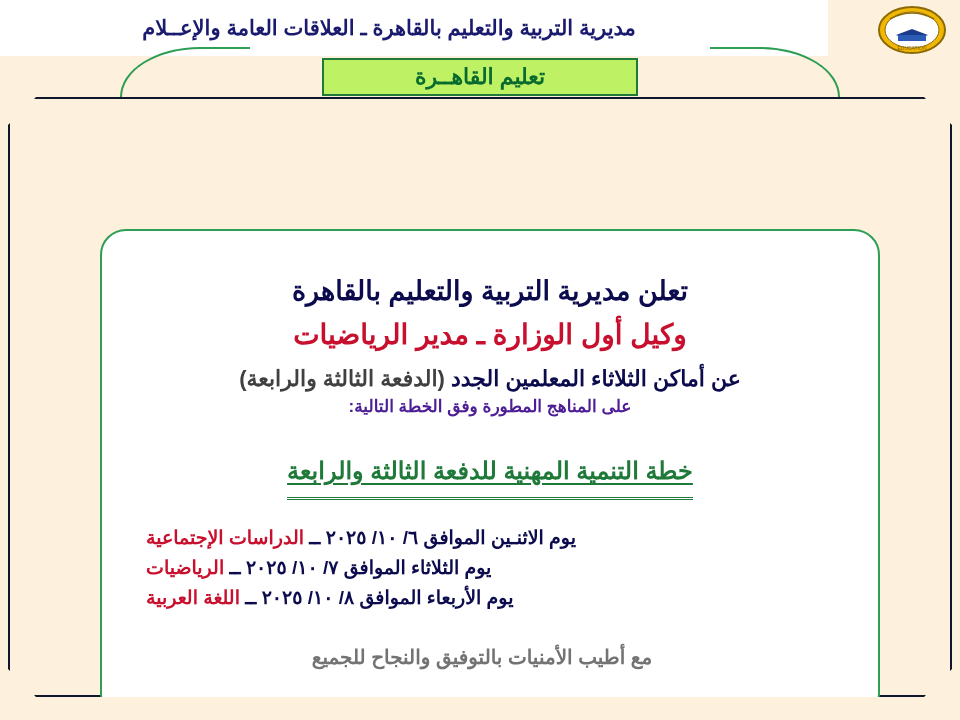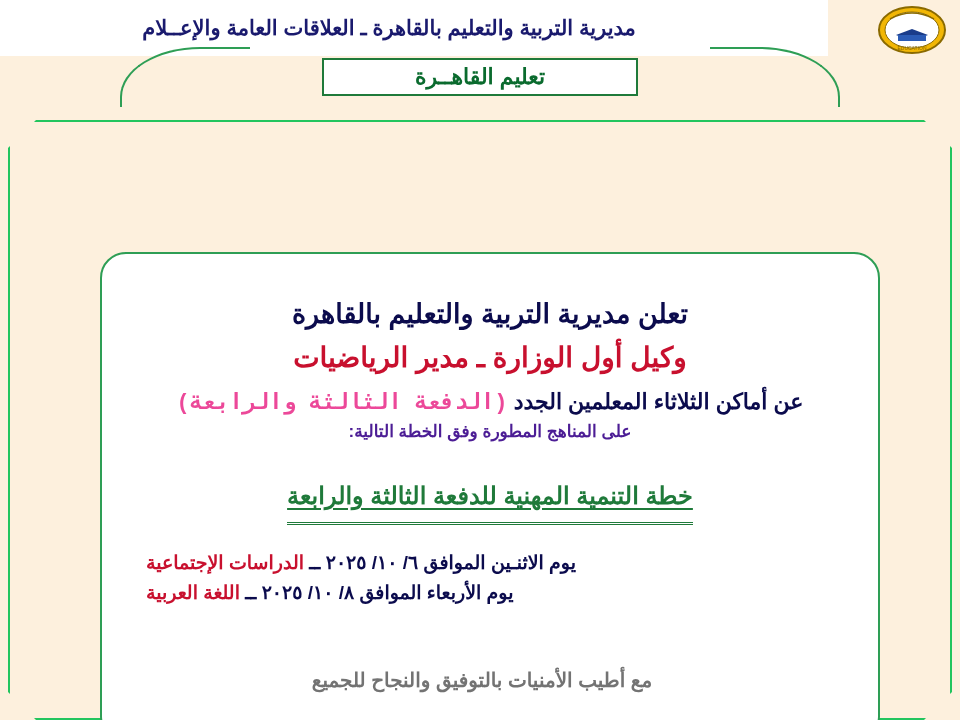--- a/index.html
+++ b/index.html
@@ -55,21 +55,21 @@
   }
 
   
   .title-box {
     position: absolute;
     top: 58px;
     left: 50%;
     transform: translateX(-50%);
     width: 316px;
     height: 38px;
-    background: #ffffff;
+    background: #bef264;
     border: 2px solid #1f7a3a;
     display: flex;
     align-items: center;
     justify-content: center;
     box-sizing: border-box;
   }
   .title-box-text {
     font-size: 22px;
     font-weight: bold;
     color: #0a6b2e;
@@ -94,25 +94,25 @@
   }
   .arc-right {
     right: 120px;
     border-top-right-radius: 80px 50px;
     border-left: none;
   }
 
   
   .outer-frame {
     position: absolute;
-    top: 120px;
+    top: 97px;
     left: 8px;
     width: 944px;
     height: 600px;
-    border: 2px solid #22c55e;
+    border: 2px solid #0f172a;
     background: #fdf0dd;
     box-sizing: border-box;
     clip-path: polygon(
       0px 28px, 28px 0px,
       calc(100% - 28px) 0px, 100% 28px,
       100% calc(100% - 28px), calc(100% - 28px) 100%,
       28px 100%, 0px calc(100% - 28px)
     );
   }
 
@@ -154,22 +154,21 @@
     line-height: 1.25;
   }
   .line-about {
     font-size: 22px;
     font-weight: bold;
     color: #0b0b4d;
     margin: 6px 0 2px 0;
     line-height: 1.35;
   }
   .line-about .batch {
-    color: #ec4899;
-    font-family: Liberation Mono, monospace;
+    color: #404040;
   }
   .line-about2 {
     font-size: 17px;
     font-weight: bold;
     color: #4c1d95;
     margin: 2px 0 22px 0;
     line-height: 1.35;
   }
 
   .plan-title {
@@ -261,20 +260,25 @@
 
       <div class="plan-title">خطة التنمية المهنية للدفعة الثالثة والرابعة</div>
 
       <div class="schedule">
         <div class="sched-row">
           <span>يوم الاثنـين الموافق ٦/ ١٠/ ٢٠٢٥</span>
           <span class="sep">ــ</span>
           <span class="subject">الدراسات الإجتماعية</span>
         </div>
         <div class="sched-row">
+          <span>يوم الثلاثاء الموافق ٧/ ١٠/ ٢٠٢٥</span>
+          <span class="sep">ــ</span>
+          <span class="subject">الرياضيات</span>
+        </div>
+        <div class="sched-row">
           <span>يوم الأربعاء الموافق ٨/ ١٠/ ٢٠٢٥</span>
           <span class="sep">ــ</span>
           <span class="subject">اللغة العربية</span>
         </div>
       </div>
 
     </div>
 
     <div class="footer-wish">مع أطيب الأمنيات بالتوفيق والنجاح للجميع</div>
 

